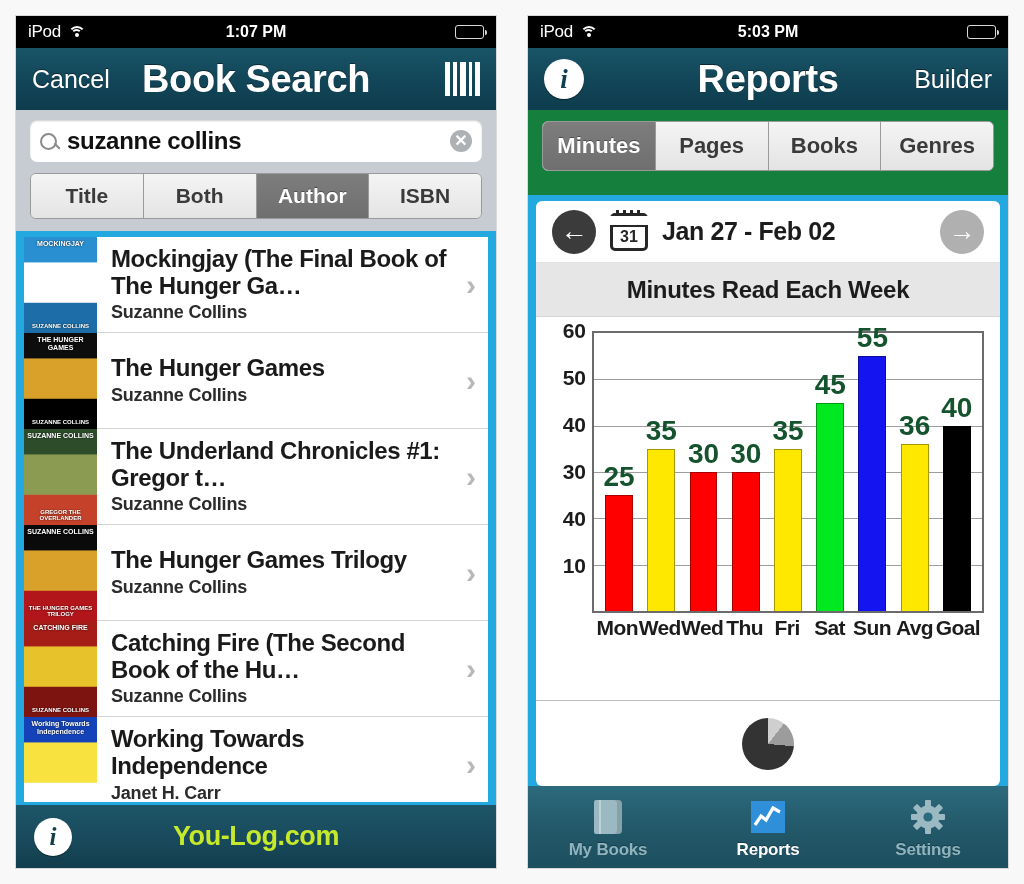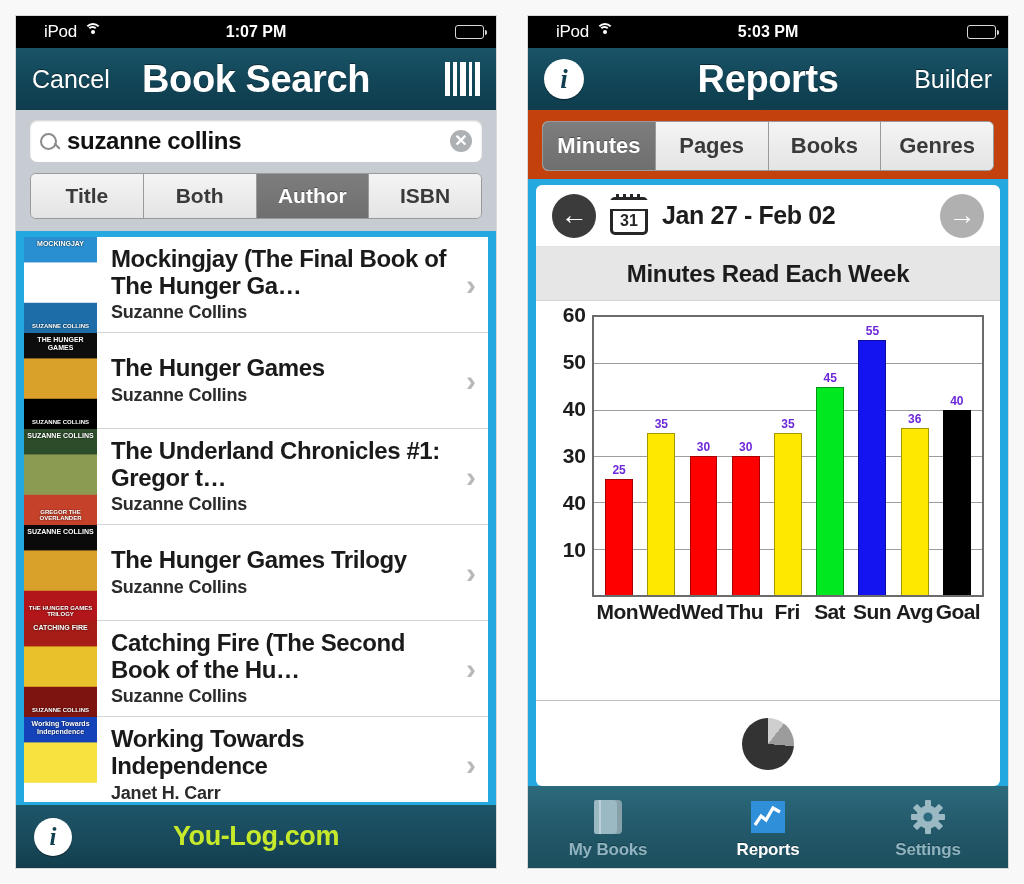--- a/index.html
+++ b/index.html
@@ -32,21 +32,21 @@
   
   .statusbar {
     height: 32px; flex: 0 0 32px;
     background: #000;
     color: #fff;
     display: flex; align-items: center;
     padding: 0 12px;
     font-size: 17px; font-weight: bold;
     position: relative;
   }
-  .sb-left { display: flex; gap: 7px; margin-left: 16px; }
+  .sb-left { display: flex; align-items: center; gap: 7px; }
   .sb-carrier { font-size: 17px; font-weight: normal; letter-spacing: -0.3px; }
   .wifi-icon { display: inline-block; width: 18px; height: 14px; position: relative; }
   .wifi-icon i {
     position: absolute; display: block;
     border: 2.2px solid #fff; border-bottom-color: transparent;
     border-left-color: transparent; border-right-color: transparent;
     border-radius: 50%;
   }
   .wifi-icon i:nth-child(1){ width:18px; height:18px; left:0; top:1px; }
   .wifi-icon i:nth-child(2){ width:11px; height:11px; left:3.5px; top:4px; }
@@ -143,21 +143,21 @@
     font-size: 21px; font-weight: bold; color: #3a3a3a;
     border-right: 1px solid #9a9a9a; cursor: pointer;
     background: linear-gradient(180deg,#f4f4f4,#e4e4e4);
   }
   .seg:last-child { border-right: none; }
   .seg.active {
     background: linear-gradient(180deg,#7d7d7d,#6f6f6f); color: #fff;
     text-shadow: 0 -1px 0 rgba(0,0,0,.35);
   }
   
-  .segwrap.reports { background: #c2410c; padding: 11px 14px 8px; }
+  .segwrap.reports { background: #15803d; padding: 11px 14px 24px; }
   .segmented.reports { height: 50px; }
   .segmented.reports .seg { font-size: 22px; }
 
   
   .bluearea {
     flex: 1; background: #23a8e0; position: relative; overflow: hidden;
     padding: 6px 8px 0 8px;
   }
   .list-card {
     background: #fff; height: 100%; overflow: hidden;
@@ -273,21 +273,21 @@
     position: absolute; left: 0; right: 0; top: 0; bottom: 0;
     display: flex; align-items: flex-end; justify-content: space-around;
     padding: 0 4px;
   }
   .bar-col {
     position: relative; flex: 1 1 0; display: flex;
     flex-direction: column; align-items: center; justify-content: flex-end;
     height: 100%;
   }
   .bar-val {
-    position: absolute; font-size: 12px; font-weight: bold; color: #6d28d9;
+    position: absolute; font-size: 28px; font-weight: bold; color: #14532d;
     white-space: nowrap;
   }
   .bar {
     width: 66%; border: 1px solid rgba(0,0,0,.35);
     border-bottom: none;
   }
   .x-axis {
     position: absolute; left: 46px; right: 6px; bottom: 0; height: 30px;
     display: flex; justify-content: space-around; align-items: center;
     padding: 0 4px;

